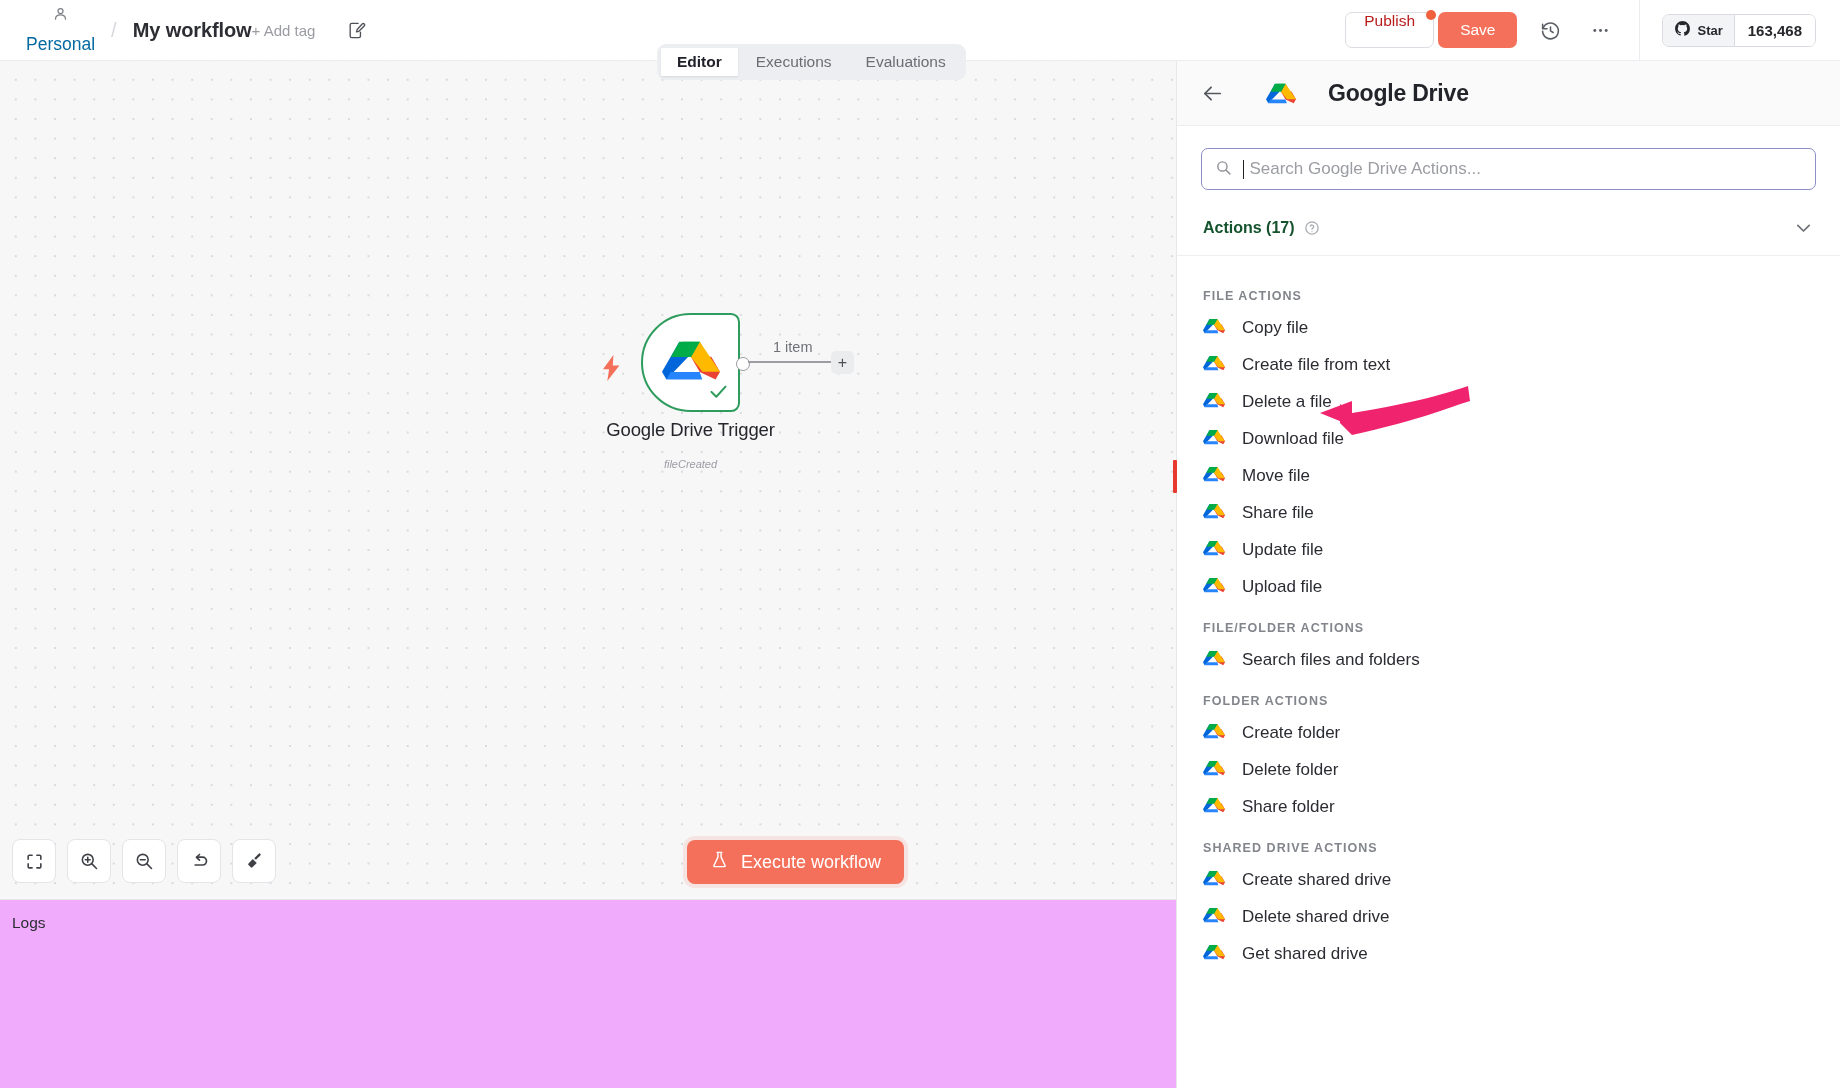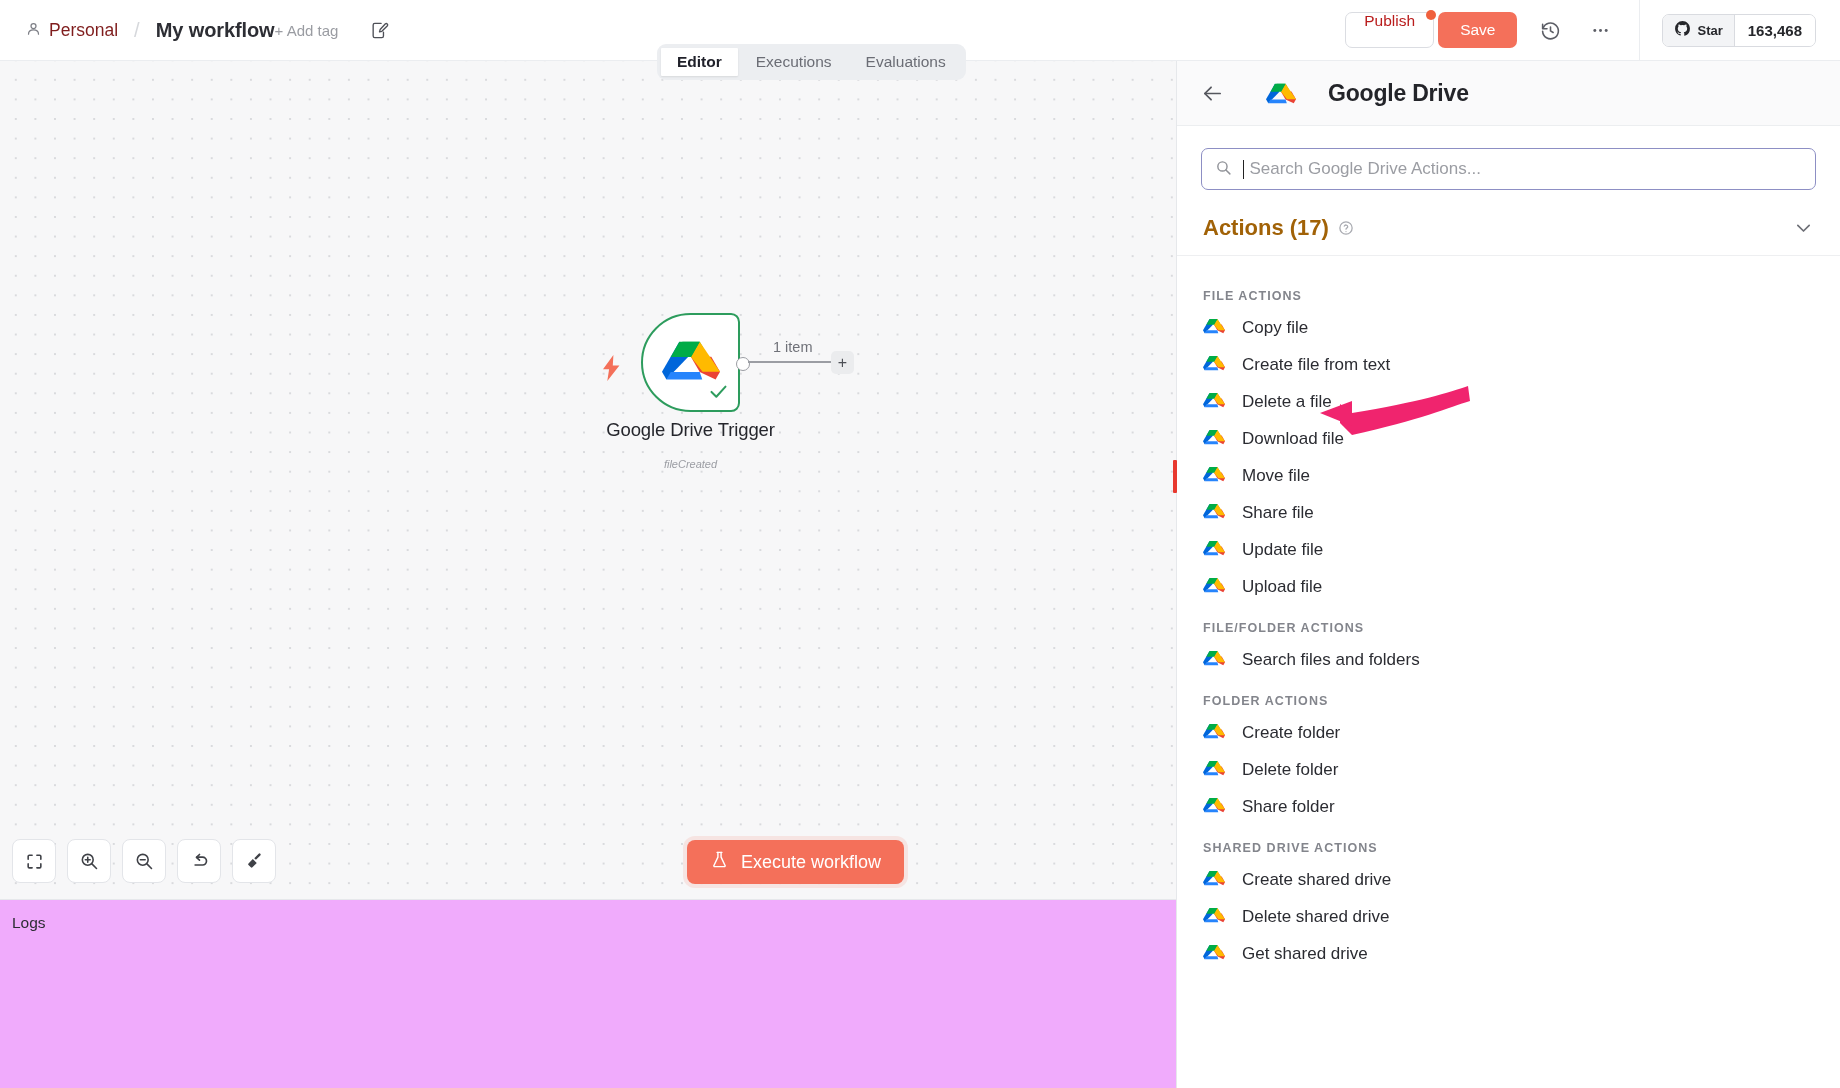--- a/index.html
+++ b/index.html
@@ -10,21 +10,21 @@
   }
   #app { position: relative; width: 1840px; height: 1088px; }
 
   
   #header {
     position: absolute; left: 0; top: 0; width: 1840px; height: 61px;
     background: #fff; display: flex; align-items: center;
     border-bottom: 1px solid #ebedf0; z-index: 40;
   }
   .breadcrumb { display: flex; align-items: center; padding-left: 26px; gap: 0px; }
-  .bc-person { display: flex; align-items: center; gap: 8px; color: #7f1d1d; font-size: 17.5px; }
+  .bc-person { display: flex; align-items: center; gap: 8px; color: #0369a1; font-size: 17.5px; flex-direction: column; }
   .bc-sep { color: #d6d8dc; font-size: 20px; margin: 0 16px; font-weight: 300; }
   .bc-name { color: #2d2e34; font-size: 20px; font-weight: 600; letter-spacing: -0.1px; }
   .bc-addtag { color: #9a9ca2; font-size: 15px; }
   .bc-editicon { margin-left: 32px; display: flex; align-items: center; }
 
   .hdr-right { margin-left: auto; display: flex; align-items: center; }
   .btn-publish {
     position: relative; background: #fff; border: 1px solid #dbdde2; border-radius: 7px;
     height: 36px; padding: 17px 18px; font-size: 15.5px; color: #b91c1c;
     display: flex; align-items: flex-end; font-family: "Liberation Sans", sans-serif;
@@ -156,21 +156,21 @@
     border: none; outline: none; font-size: 17px; color: #9b9da3; flex: 1;
     font-family: "Liberation Sans", sans-serif; background: transparent;
     margin-left: -6px;
   }
   #search-input::placeholder { color: #9b9da3; }
 
   #actions-head {
     display: flex; align-items: center; padding: 0 26px; height: 56px;
     margin-top: 10px; border-bottom: 1px solid #eeeff1;
   }
-  #actions-title { font-size: 22px; font-weight: 600; color: #a16207; }
+  #actions-title { font-size: 16px; font-weight: 600; color: #14532d; }
   #actions-help { margin-left: 9px; color: #a9abb1; display: flex; }
   #actions-chevron { margin-left: auto; color: #6d6f76; display: flex; }
 
   #action-list { padding-top: 17px; }
   .group-label {
     font-size: 12.5px; letter-spacing: 1.05px; color: #83858c; font-weight: 600;
     padding: 16px 26px 6px 26px;
   }
   .action-row {
     display: flex; align-items: center; gap: 17px; height: 37px; padding: 0 26px;

